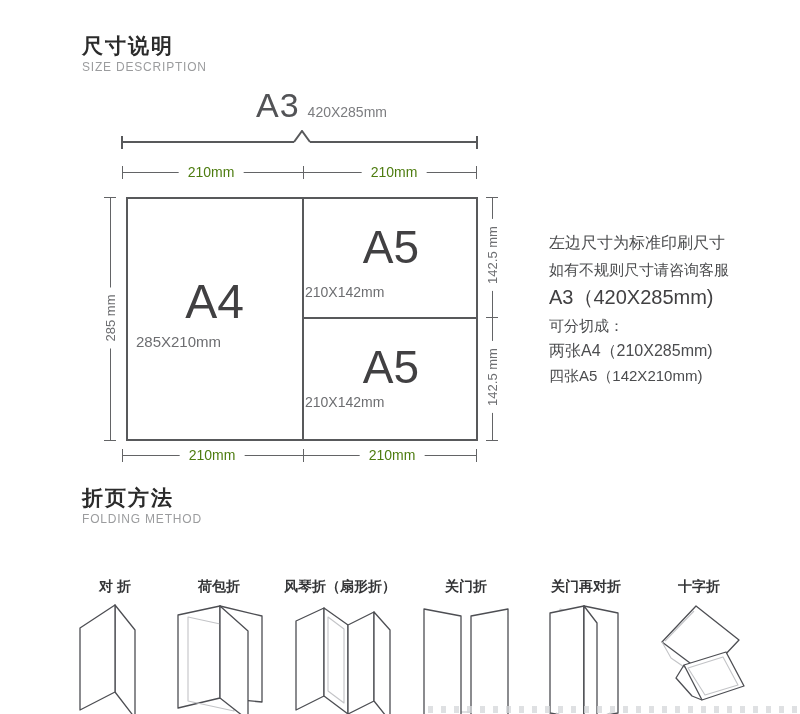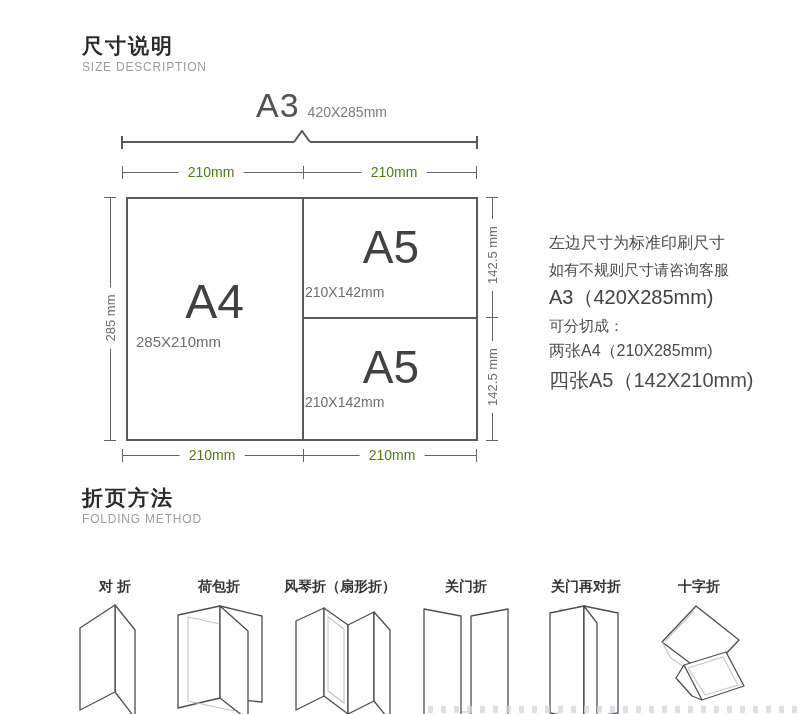--- a/index.html
+++ b/index.html
@@ -108,21 +108,21 @@
   <div class="tick-v-thin" style="left:303px;top:449px;"></div>
   <div class="tick-v-thin" style="left:476px;top:449px;"></div>
   <div class="dim-label" style="left:212px;top:447px;">210mm</div>
   <div class="dim-label" style="left:392px;top:447px;">210mm</div>
 
   <div class="note" style="top:233px;font-size:16px;font-family:Liberation Serif, serif;">左边尺寸为标准印刷尺寸</div>
   <div class="note" style="top:261px;font-size:15px;">如有不规则尺寸请咨询客服</div>
   <div class="note" style="top:284px;font-size:20px;color:#414042;">A3（420X285mm)</div>
   <div class="note" style="top:317px;font-size:15px;">可分切成：</div>
   <div class="note" style="top:341px;font-size:16px;">两张A4（210X285mm)</div>
-  <div class="note" style="top:367px;font-size:20px;">四张A5（142X210mm)</div>
+  <div class="note" style="top:367px;font-size:15px;">四张A5（142X210mm)</div>
 
   <div class="abs" style="left:82px;top:484px;">
     <div class="h-cn">折页方法</div>
     <div class="h-en">FOLDING METHOD</div>
   </div>
 
   <div class="fold-item" style="left:60px;width:110px;">
     <div class="fold-label">对 折</div>
     <svg class="fold-svg" width="85" height="118" viewBox="0 0 85 118">
       <polygon class="panel" points="42,2 62,27 62,115 42,89"></polygon>

